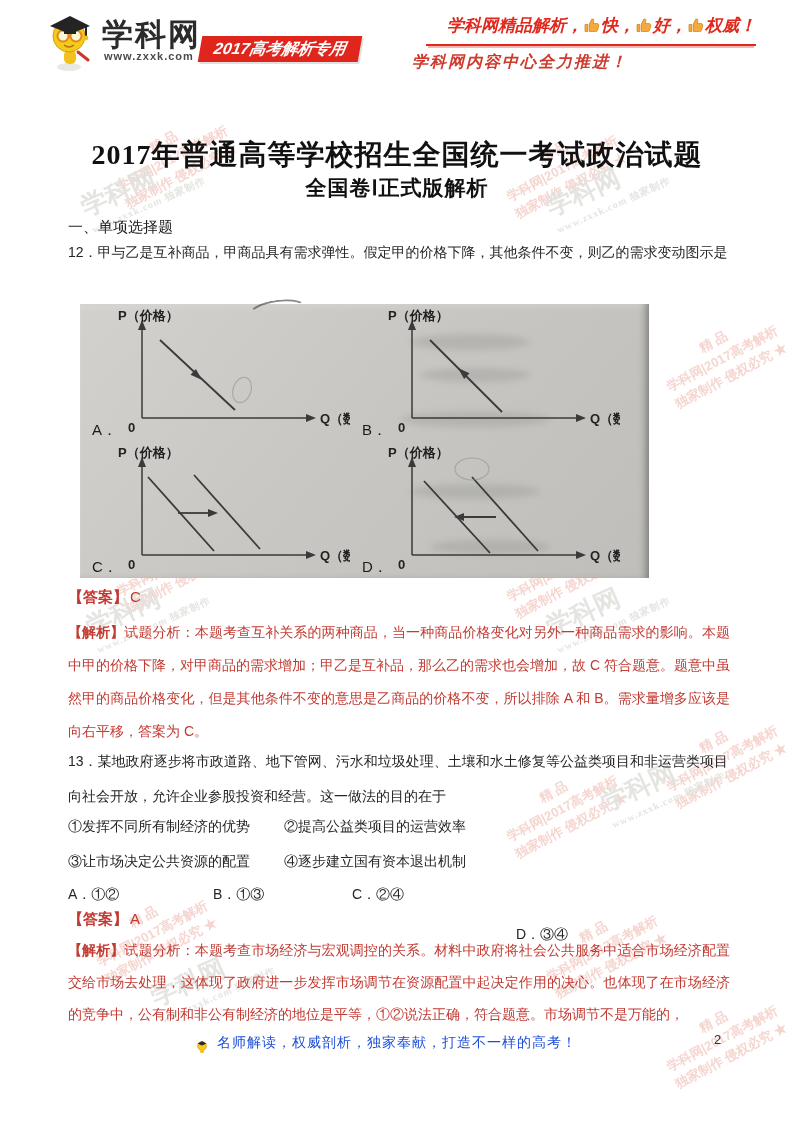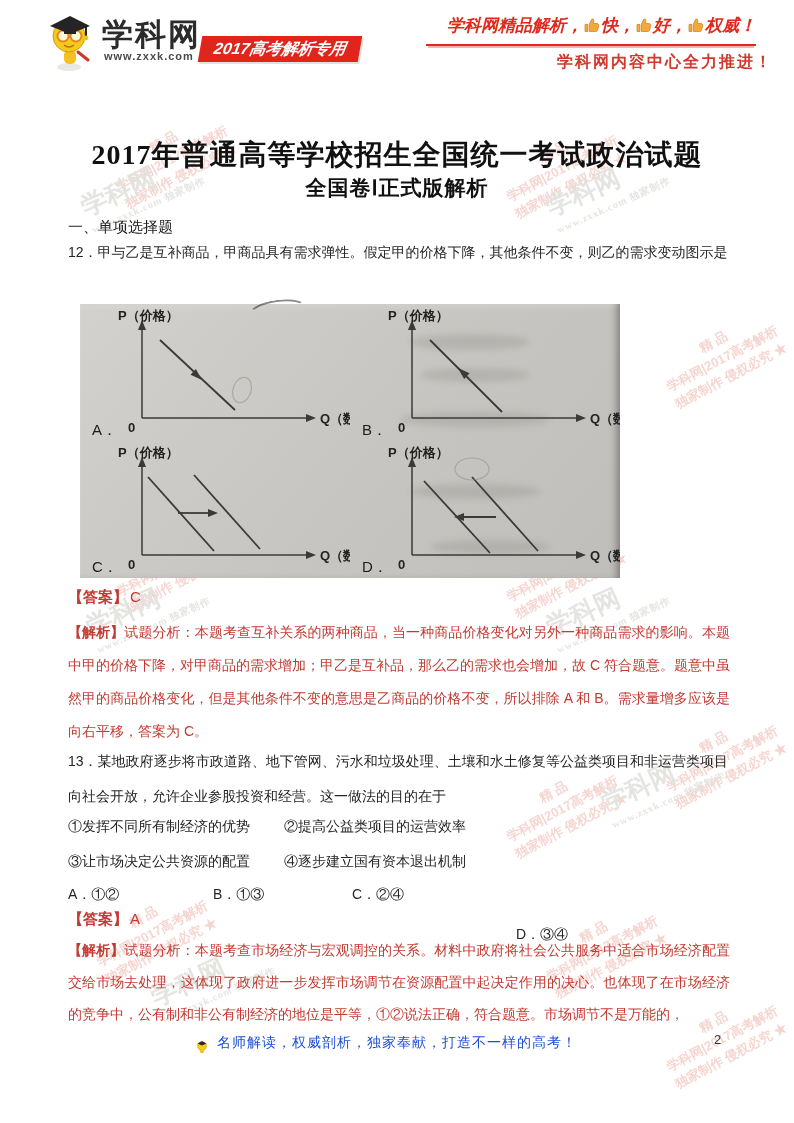--- a/index.html
+++ b/index.html
@@ -20,22 +20,22 @@
   }
   .slogan1{
     position:absolute;right:38px;top:14px;width:330px;text-align:right;
     color:#e0291c;font-weight:bold;font-style:italic;font-size:17px;
     border-bottom:2px solid #e0291c;padding-bottom:7px;
     box-shadow:0 4px 0 -2px rgba(224,41,28,0.35);
     white-space:nowrap;
   }
   .thumb{display:inline-block;width:16px;height:15px;vertical-align:-2px;margin:0 1px;}
   .slogan2{
-    position:absolute;right:21px;top:52px;width:330px;text-align:right;
-    color:#cf3a2d;font-weight:bold;font-size:16px;letter-spacing:2px;
+    position:absolute;right:52px;top:52px;width:330px;text-align:left;
+    color:#cf3a2d;font-weight:bold;font-size:16px;letter-spacing:2px;font-style:italic;
   }
   
   .title1{position:absolute;left:0;top:136px;width:100%;text-align:center;
     font-family:"Liberation Serif",serif;font-weight:bold;font-size:28px;color:#111;letter-spacing:1px;}
   .title2{position:absolute;left:0;top:174px;width:100%;text-align:center;
     font-family:"Liberation Serif",serif;font-weight:bold;font-size:21px;color:#111;letter-spacing:1px;}
   .section-heading{position:absolute;left:68px;top:218px;font-size:15px;color:#222;}
   
   .stem{position:absolute;left:68px;width:660px;font-size:14px;line-height:36px;text-align:justify;color:#252525;}
   .q12-stem{top:234px;}
@@ -47,20 +47,21 @@
   .ans .ans-val{font-weight:normal;padding-left:2px;}
   .analysis{position:absolute;left:68px;width:662px;font-size:14px;text-align:justify;color:#c23a32;}
   .analysis .lbl{font-weight:bold;}
   .an12{top:616px;line-height:33px;}
   .an13{top:934px;line-height:32px;}
   
   .photo{
     position:absolute;left:80px;top:304px;width:540px;height:274px;
     background:linear-gradient(130deg,#d2d1cd 0%,#c8c7c3 45%,#bfbeba 100%);
     box-shadow:inset -7px 0 9px -5px rgba(40,40,40,0.55), inset 0 5px 8px -6px rgba(255,255,255,0.8);
+    padding-left:29px;
   }
   .photo .cell{position:absolute;width:270px;height:137px;}
   .cell.a{left:0;top:0;} .cell.b{left:270px;top:0;} .cell.c{left:0;top:137px;} .cell.d{left:270px;top:137px;}
   .graph text{font-family:"Liberation Sans",sans-serif;}
   .graph .glabel{font-size:13px;font-weight:bold;fill:#222;}
   .graph .gorigin{font-size:13px;font-weight:bold;fill:#222;}
   .graph .gletter{font-size:15px;fill:#1c1c1c;}
   .graph .axis{stroke:#3a3a3a;stroke-width:1.5;fill:none;}
   .graph .axisfill{fill:#3a3a3a;}
   .graph .curve{stroke:#3a3a3a;stroke-width:1.8;fill:none;}

